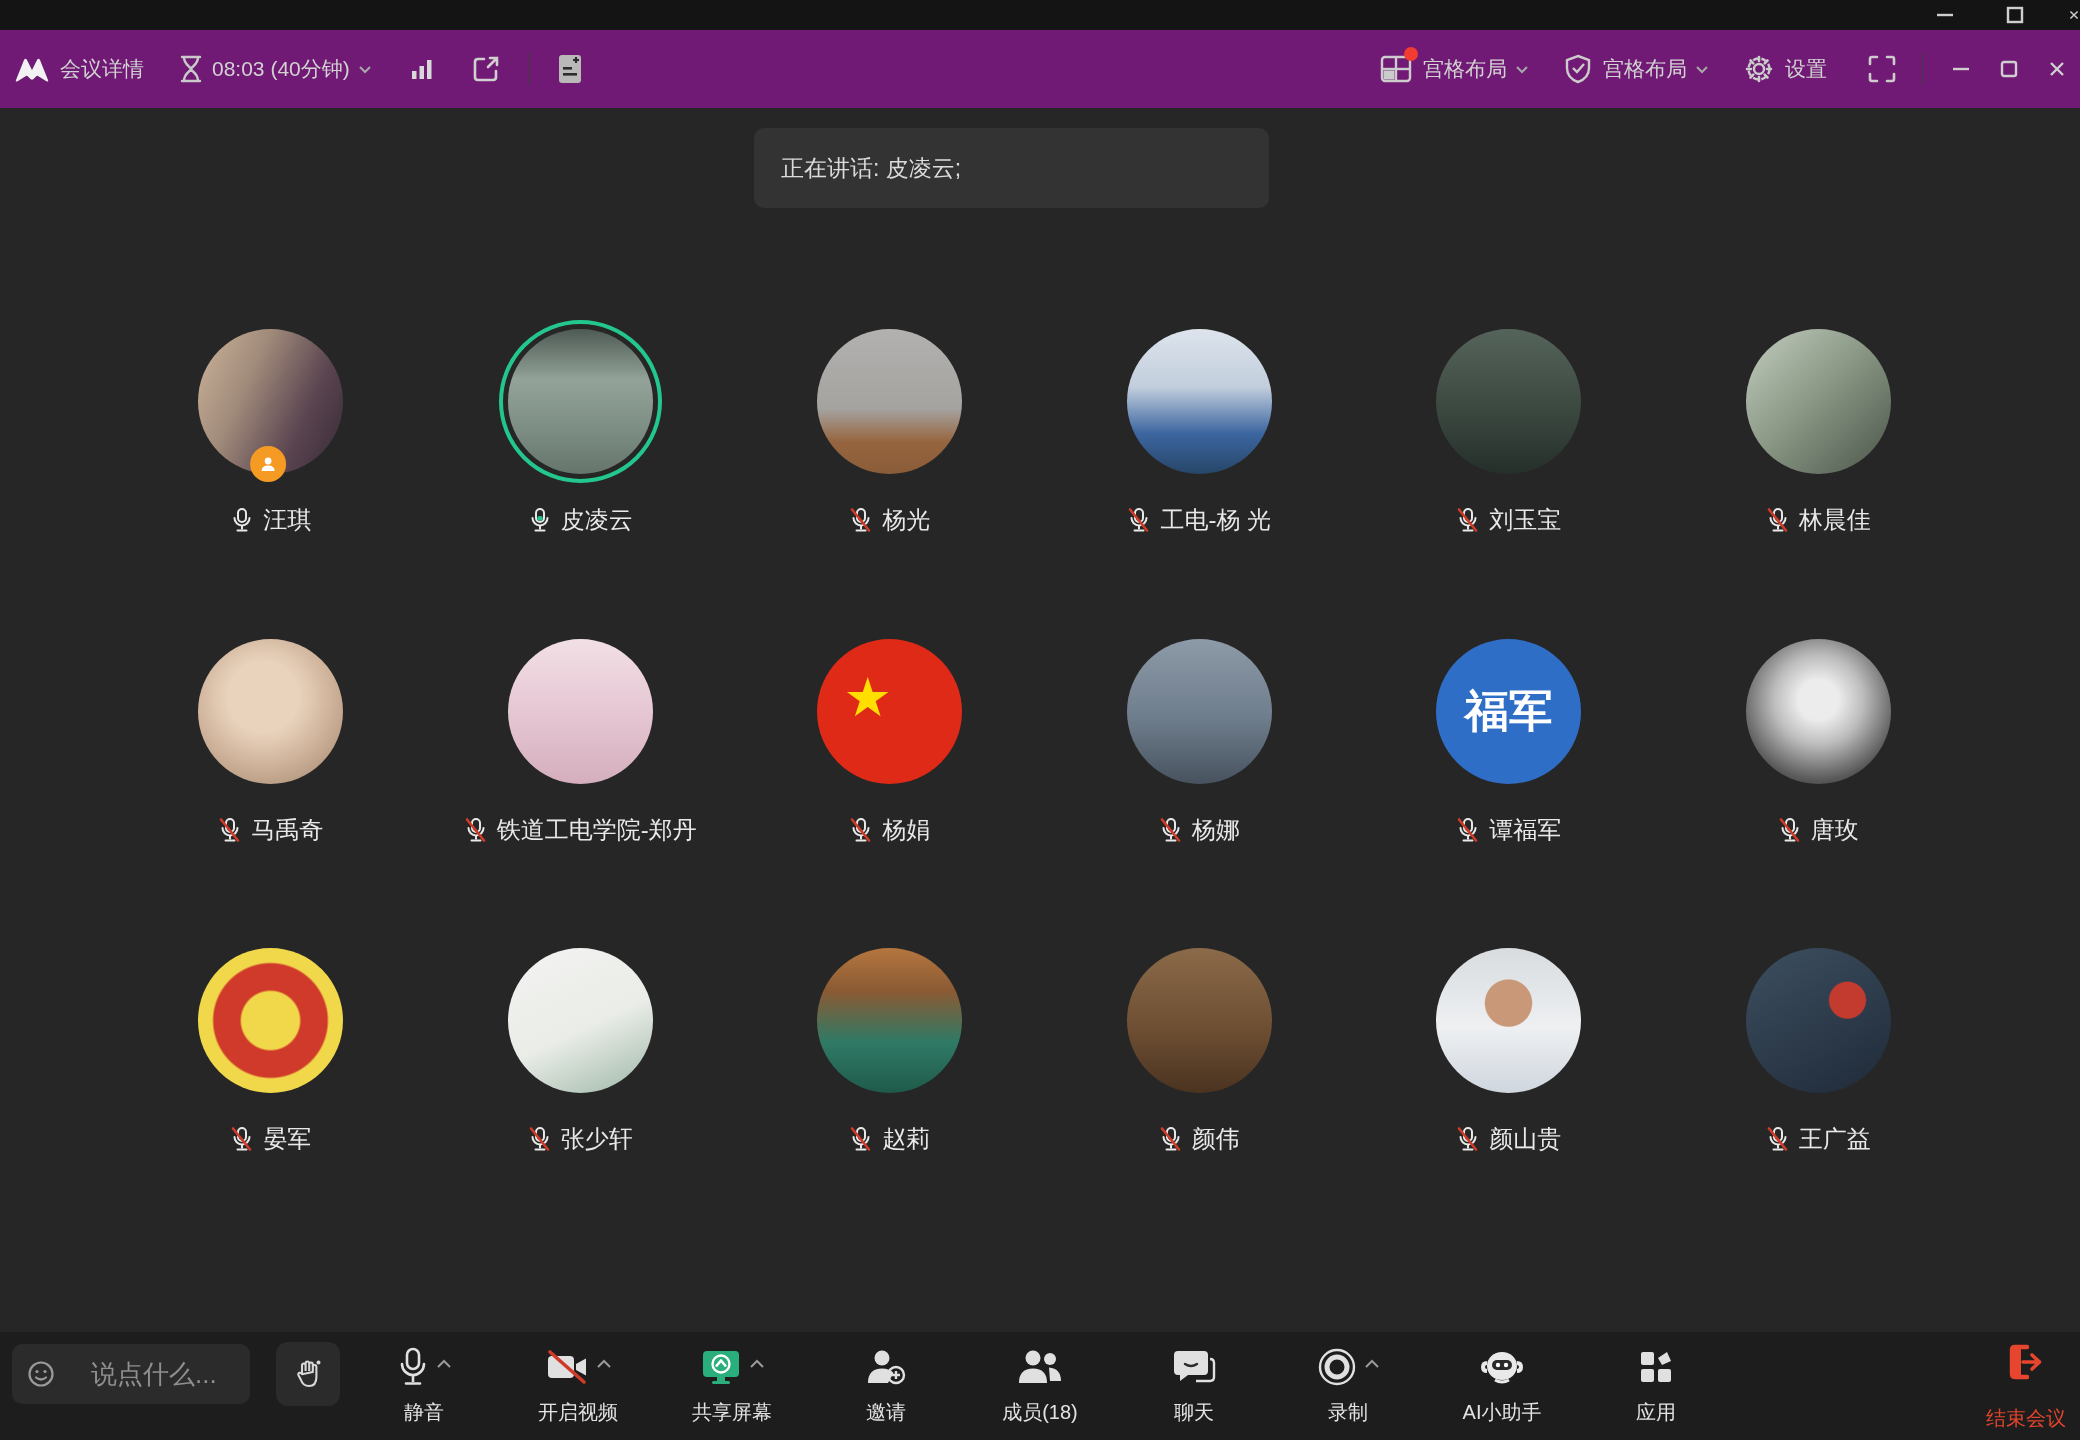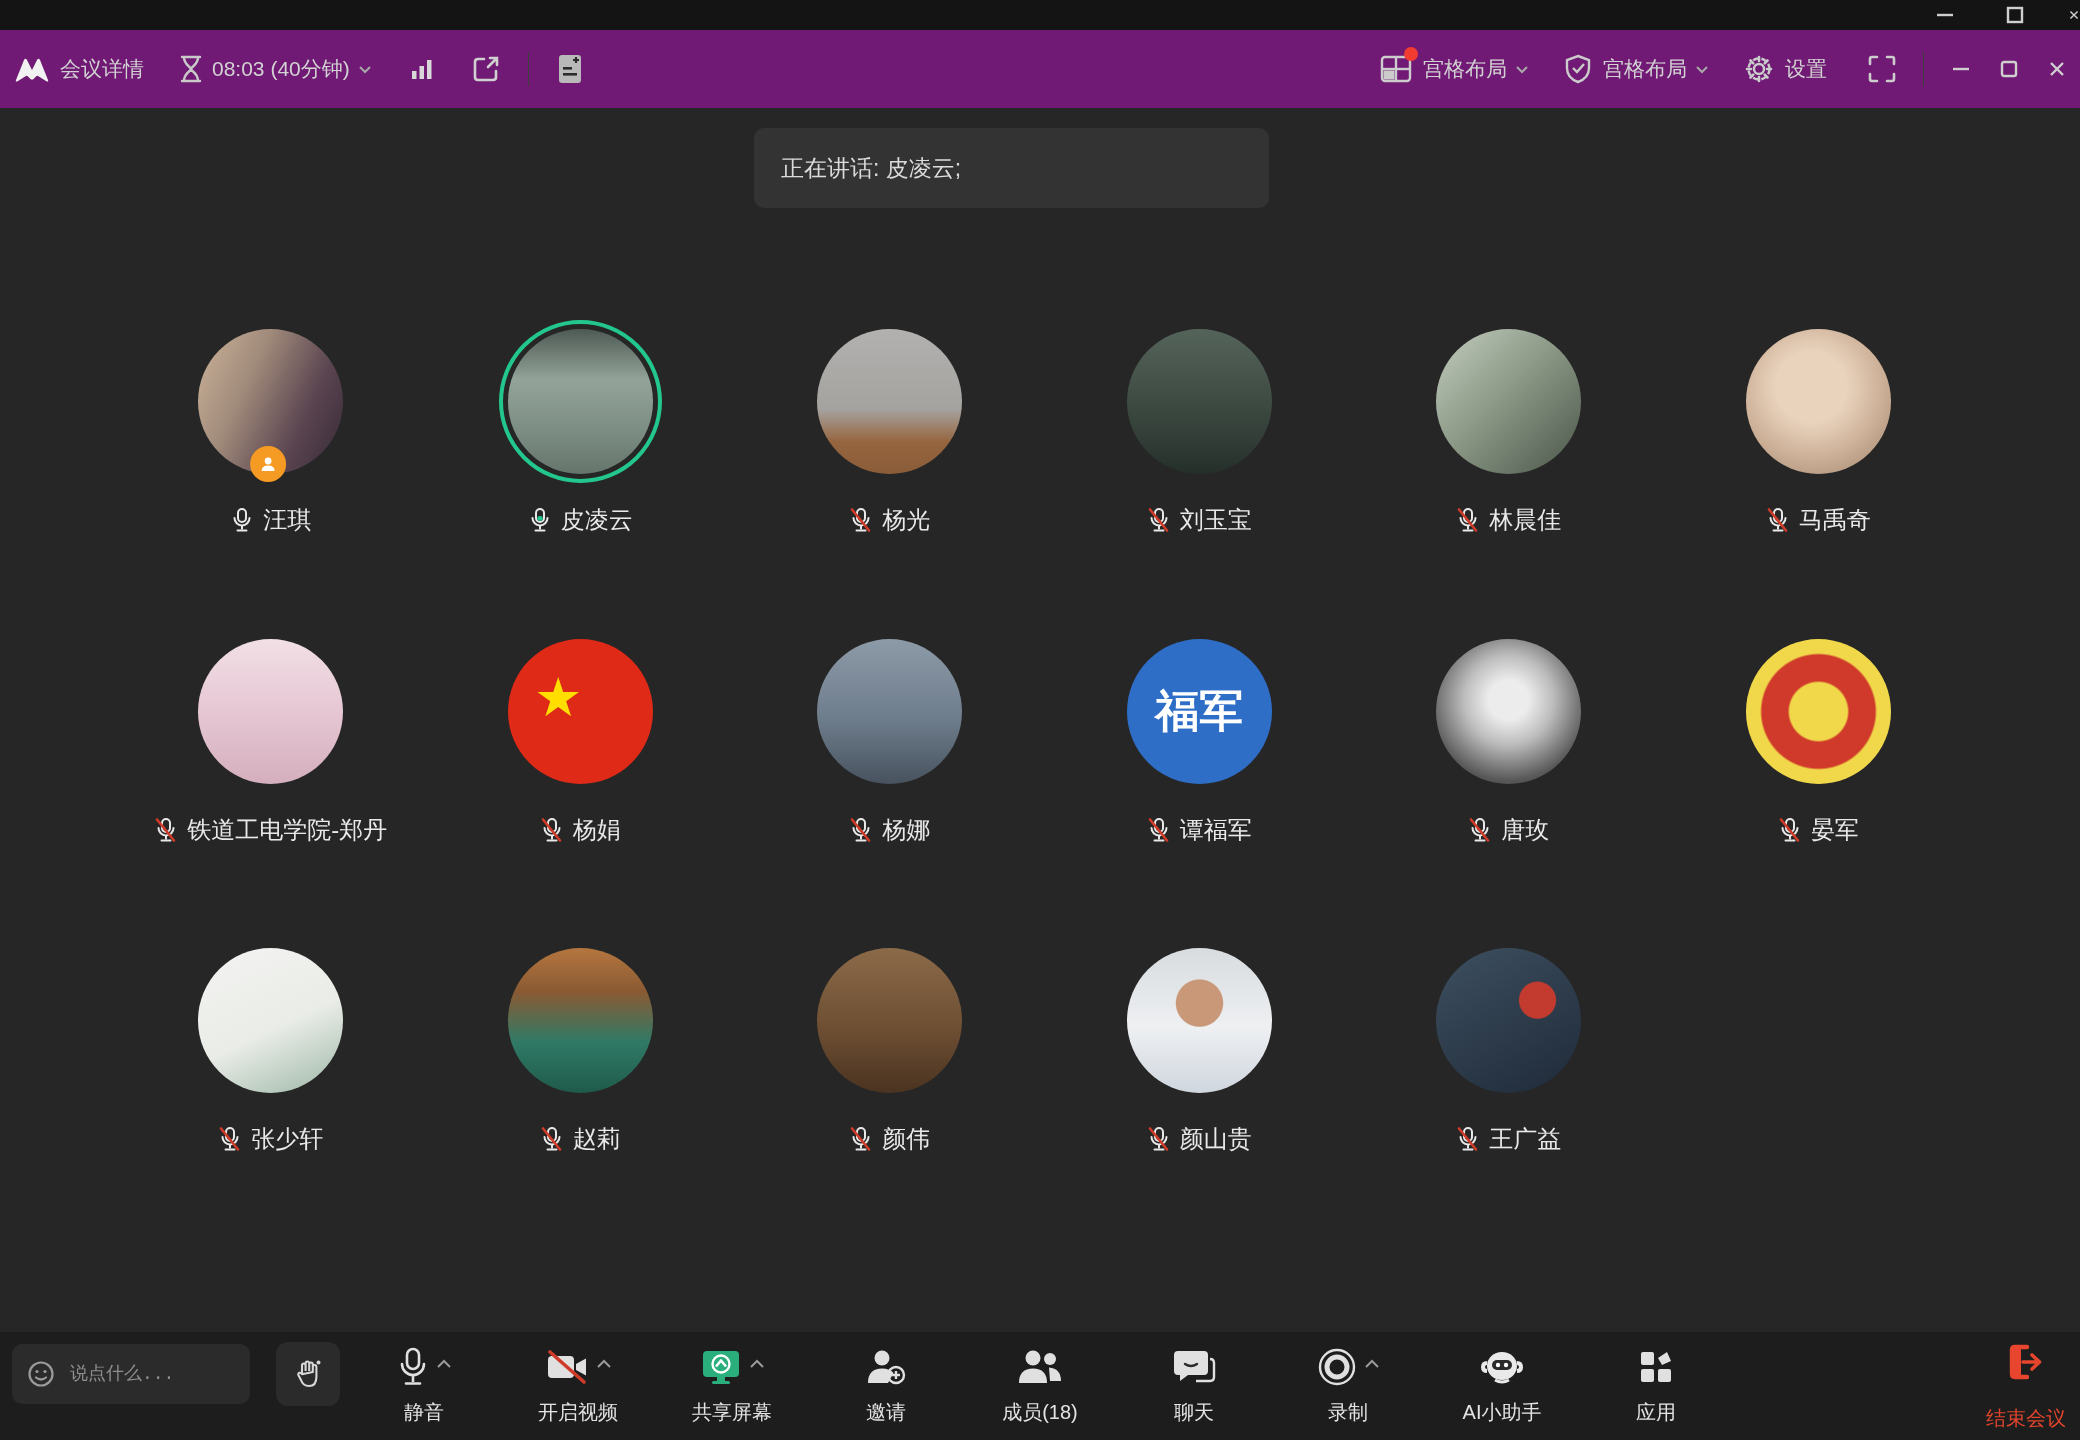--- a/index.html
+++ b/index.html
@@ -31,22 +31,22 @@
   .pname{color:#e9e9e9;font-size:24px;white-space:nowrap;}
   .mic{position:relative;width:24px;height:26px;}
   .mic svg{display:block;}
   .mic .slash,.mic .greenfill{display:none;}
   .mic.mic-muted .slash{display:block;}
   .mic.mic-speaking .greenfill{display:block;}
   
   #bottombar{position:absolute;left:0;top:1332px;width:2080px;height:108px;background:#1d1d1d;}
   #chat-input-wrap{position:absolute;left:12px;top:12px;width:238px;height:60px;background:#2b2b2b;border-radius:10px;
     display:flex;align-items:center;padding:0 14px;box-sizing:border-box;gap:12px;}
-  #chat-input{flex:1;background:transparent;border:none;outline:none;color:#e0e0e0;font-size:18px;width:120px;
-    font-family:Liberation Mono, monospace;}
+  #chat-input{flex:1;background:transparent;border:none;outline:none;color:#e0e0e0;font-size:26px;width:120px;
+    font-family:Liberation Sans, sans-serif;margin-left:21px;}
   #chat-input::placeholder{color:#8f8f8f;}
   #raise-hand-btn{position:absolute;left:276px;top:10px;width:64px;height:64px;background:#2b2b2b;border-radius:12px;
     display:flex;align-items:center;justify-content:center;}
   #toolbar{position:absolute;left:50%;top:0;transform:translateX(-50%);height:108px;display:flex;align-items:center;gap:70px;}
   .tool{display:flex;flex-direction:column;align-items:center;gap:8px;min-width:84px;position:relative;}
   .tool .icon-row{display:flex;align-items:center;gap:6px;height:44px;}
   .tool-label{color:#e3e3e3;font-size:20px;white-space:nowrap;}
   #end-meeting{position:absolute;right:14px;top:0;height:108px;display:flex;flex-direction:column;align-items:center;justify-content:center;gap:21px;}
   #end-meeting .tool-label{color:#e0452c;}
   .up-chev{width:16px;height:10px;margin-top:-18px;}
@@ -242,20 +242,41 @@
           <path d="M4.5 11 a7.5 7.5 0 0 0 15 0" fill="none" stroke="#e8e8e8" stroke-width="2" stroke-linecap="round"></path>
           <line x1="12" y1="18.5" x2="12" y2="22.5" stroke="#e8e8e8" stroke-width="2"></line>
           <line x1="7.5" y1="23.5" x2="16.5" y2="23.5" stroke="#e8e8e8" stroke-width="2" stroke-linecap="round"></line>
           <line class="slash" x1="3" y1="2.5" x2="20" y2="23.5" stroke="#cf3b28" stroke-width="2.6" stroke-linecap="round"></line>
         </svg>
       </span>
       <span class="pname">杨光</span>
     </div>
   </div>
 
+  <div class="tile">
+    <div class="avatar-wrap">
+      <div class="avatar" style="background: linear-gradient(rgb(221, 228, 236) 0%, rgb(194, 206, 221) 40%, rgb(60, 102, 160) 72%, rgb(39, 70, 104) 100%);">
+        
+      </div>
+
+    </div>
+    <div class="name-row">
+      <span class="mic mic-muted">
+        <svg width="24" height="26" viewBox="0 0 24 26">
+          <rect x="8" y="2" width="8" height="13" rx="4" fill="none" stroke="#e8e8e8" stroke-width="2"></rect>
+          <rect class="greenfill" x="9.2" y="9" width="5.6" height="4.8" rx="2.4" fill="#23c78d"></rect>
+          <path d="M4.5 11 a7.5 7.5 0 0 0 15 0" fill="none" stroke="#e8e8e8" stroke-width="2" stroke-linecap="round"></path>
+          <line x1="12" y1="18.5" x2="12" y2="22.5" stroke="#e8e8e8" stroke-width="2"></line>
+          <line x1="7.5" y1="23.5" x2="16.5" y2="23.5" stroke="#e8e8e8" stroke-width="2" stroke-linecap="round"></line>
+          <line class="slash" x1="3" y1="2.5" x2="20" y2="23.5" stroke="#cf3b28" stroke-width="2.6" stroke-linecap="round"></line>
+        </svg>
+      </span>
+      <span class="pname">工电-杨 光</span>
+    </div>
+  </div>
 
   <div class="tile">
     <div class="avatar-wrap">
       <div class="avatar" style="background: linear-gradient(rgb(85, 100, 90) 0%, rgb(57, 70, 62) 60%, rgb(37, 47, 42) 100%);">
         
       </div>
 
     </div>
     <div class="name-row">
       <span class="mic mic-muted">

